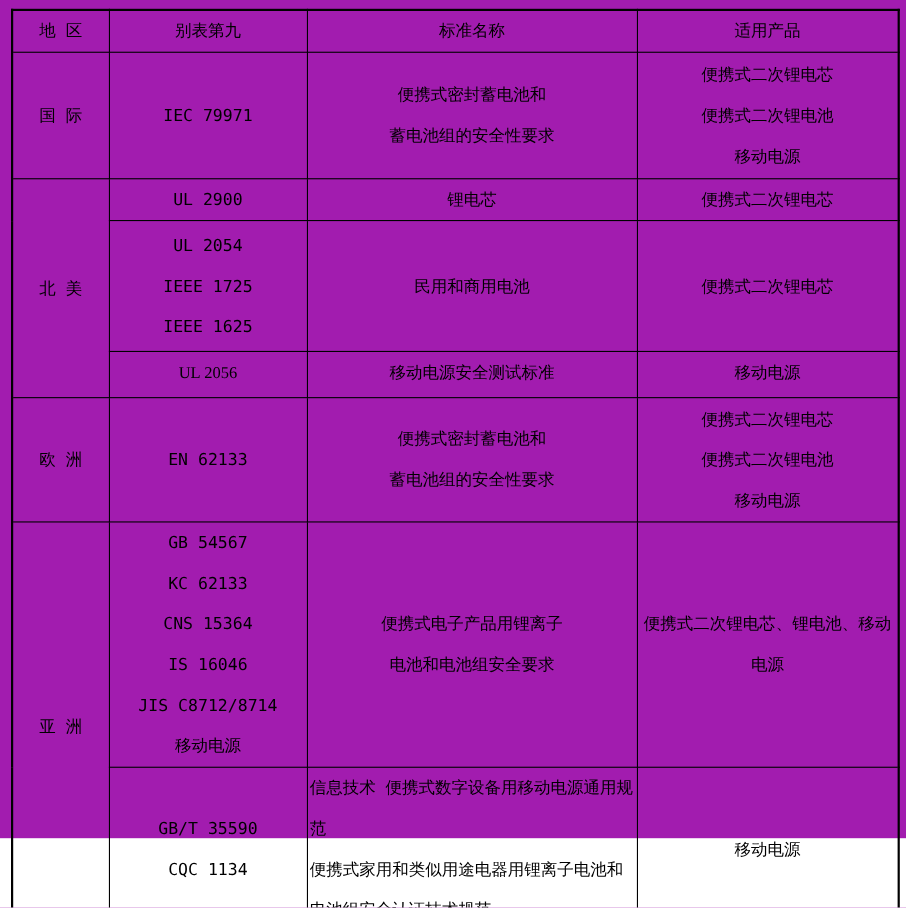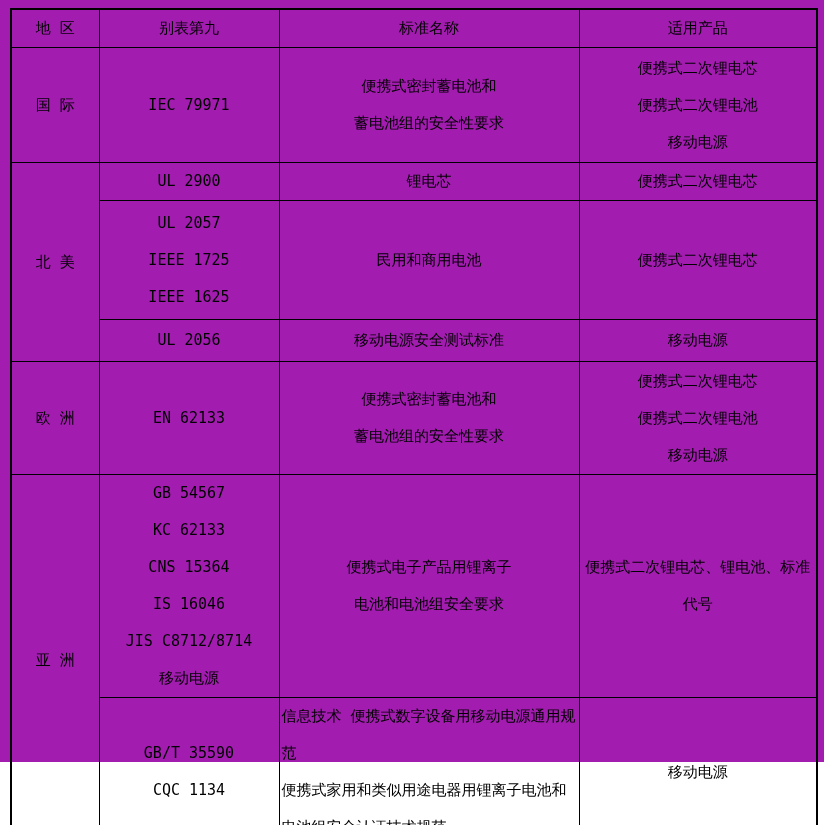--- a/index.html
+++ b/index.html
@@ -41,21 +41,21 @@
   }
   td.left {
     text-align: left;
     padding: 0 2px;
   }
   .line { line-height: 37px; }
   tr.h37  { height: 37px; }
   tr.h115 { height: 115px; }
   tr.h38  { height: 38px; }
   tr.h119 { height: 119px; }
-  tr.h42  { height: 42px; }
+  tr.h42  { height: 42px; font-family: Liberation Serif, serif; }
   tr.h113 { height: 113px; }
   tr.h223 { height: 223px; }
   tr.h122 { height: 122px; }
 </style>
 </head>
 <body>
 
 <div class="page">
   <table class="standards-table">
     <colgroup>
@@ -97,21 +97,21 @@
       <td>
         <div class="line">锂电芯</div>
       </td>
       <td>
         <div class="line">便携式二次锂电芯</div>
       </td>
     </tr>
 
     <tr class="h119">
       <td>
-        <div class="line">UL 2057</div>
+        <div class="line">UL 2054</div>
         <div class="line">IEEE 1725</div>
         <div class="line">IEEE 1625</div>
       </td>
       <td>
         <div class="line">民用和商用电池</div>
       </td>
       <td>
         <div class="line">便携式二次锂电芯</div>
       </td>
     </tr>
@@ -152,21 +152,21 @@
         <div class="line">CNS 15364</div>
         <div class="line">IS 16046</div>
         <div class="line">JIS C8712/8714</div>
         <div class="line">移动电源</div>
       </td>
       <td>
         <div class="line">便携式电子产品用锂离子</div>
         <div class="line">电池和电池组安全要求</div>
       </td>
       <td>
-        <div class="line">便携式二次锂电芯、锂电池、标准代号</div>
+        <div class="line">便携式二次锂电芯、锂电池、移动电源</div>
       </td>
     </tr>
 
     <tr class="h122">
       <td>
         <div class="line">GB/T 35590</div>
         <div class="line">CQC 1134</div>
       </td>
       <td class="left">
         <div class="line">信息技术 便携式数字设备用移动电源通用规范</div>

